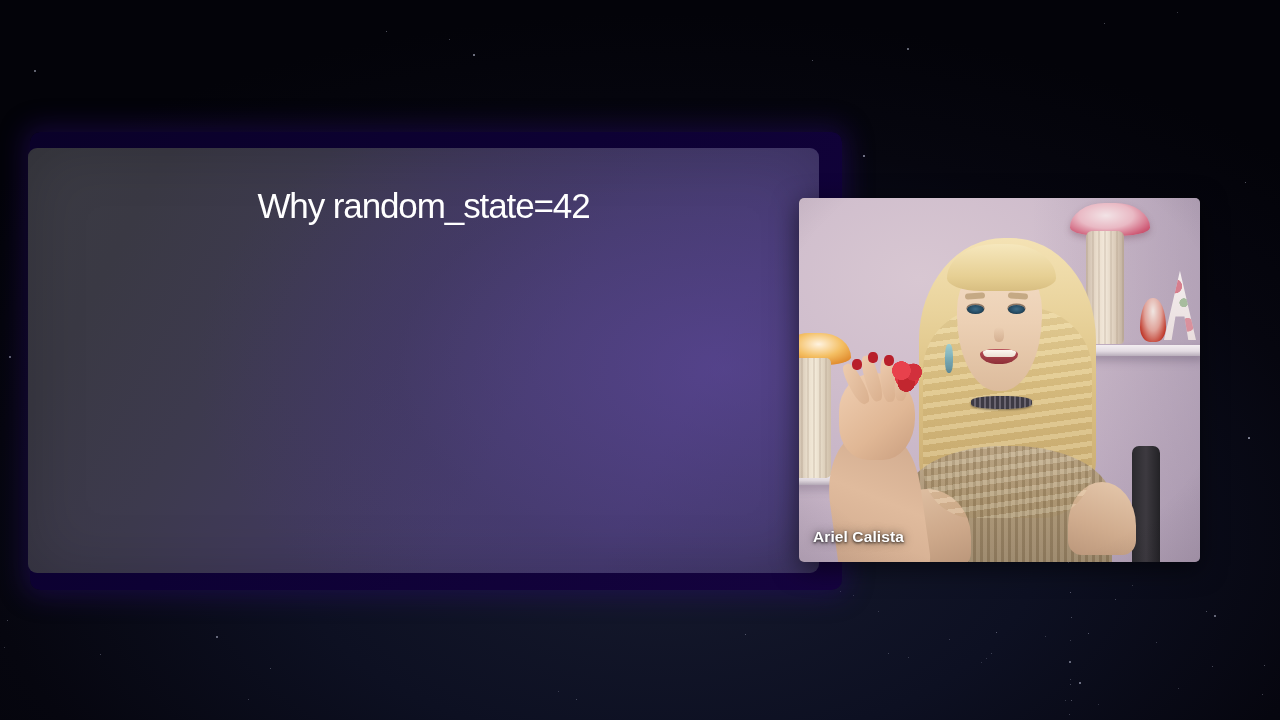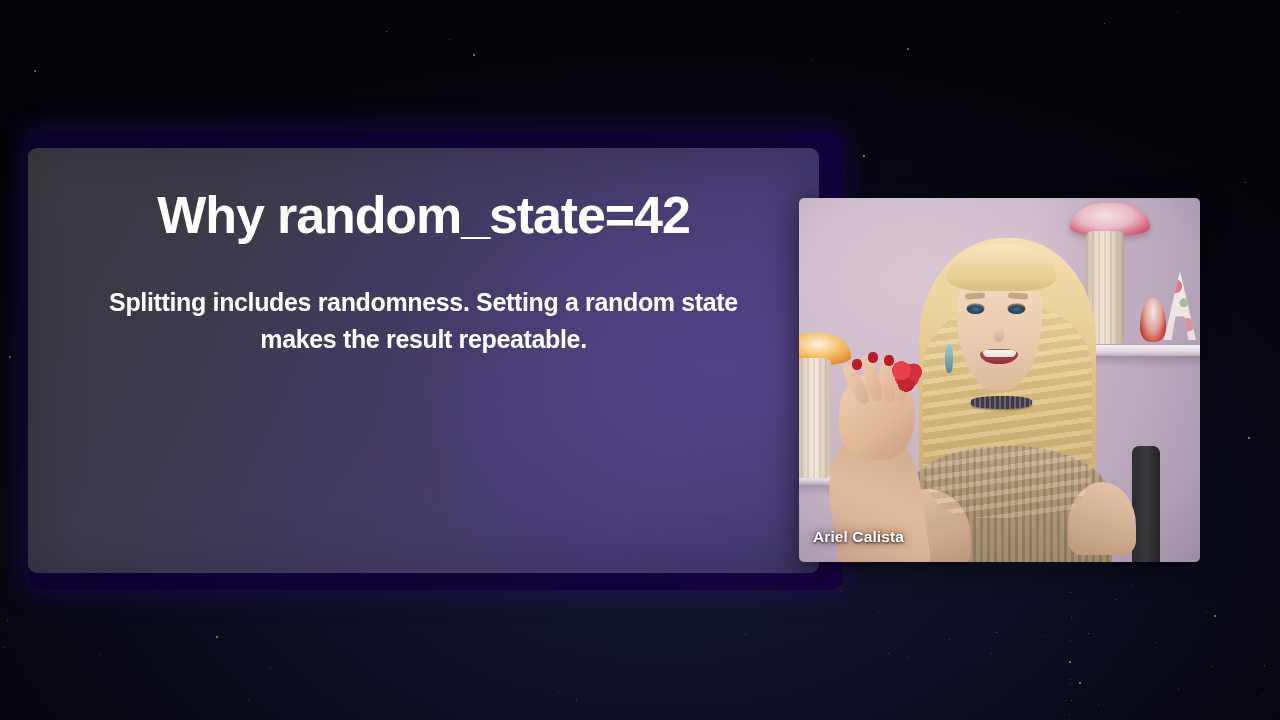--- a/index.html
+++ b/index.html
@@ -58,22 +58,22 @@
     box-shadow:inset 0 0 60px rgba(0,0,0,.18);
   }
   #slide-inner {
     position:absolute; inset:0;
     display:flex; flex-direction:column; align-items:center;
     padding:28px 38px 30px 38px;
   }
 
   .slide-title {
     margin-top:12px;
-    font-size:52px;
-    font-weight:700;
+    font-size:35px;
+    font-weight:400;
     letter-spacing:-1.1px;
     color:#ffffff;
     text-align:center;
     line-height:1.04;
     white-space:nowrap;
   }
   .slide-subtitle {
     margin-top:54px;
     font-size:28px;
     font-weight:700;
@@ -403,21 +403,20 @@
       <div class="star" style="left: 1178px; top: 688px; width: 1px; height: 1px; opacity: 0.3; background: rgb(207, 211, 234);"></div>
       <div class="star" style="left: 1262px; top: 694px; width: 1.2px; height: 1.2px; opacity: 0.38; background: rgb(207, 211, 234);"></div>
       <div class="star" style="left: 1098px; top: 704px; width: 1px; height: 1px; opacity: 0.28; background: rgb(207, 211, 234);"></div>
     </div>
 
   <div id="slide-wrap">
     <div id="slide-backplate"></div>
     <div id="slide">
       <div id="slide-inner">
         <div class="slide-title">Why random_state=42</div>
-        <div class="slide-body">Splitting includes randomness. Setting a random state makes the result repeatable.</div>
       </div>
     </div>
   </div>
 
   <div id="webcam">
     <div class="wall"></div>
     <div class="wall-shadow"></div>
 
     <div class="shelf"></div>
     <div class="shelf2"></div>

